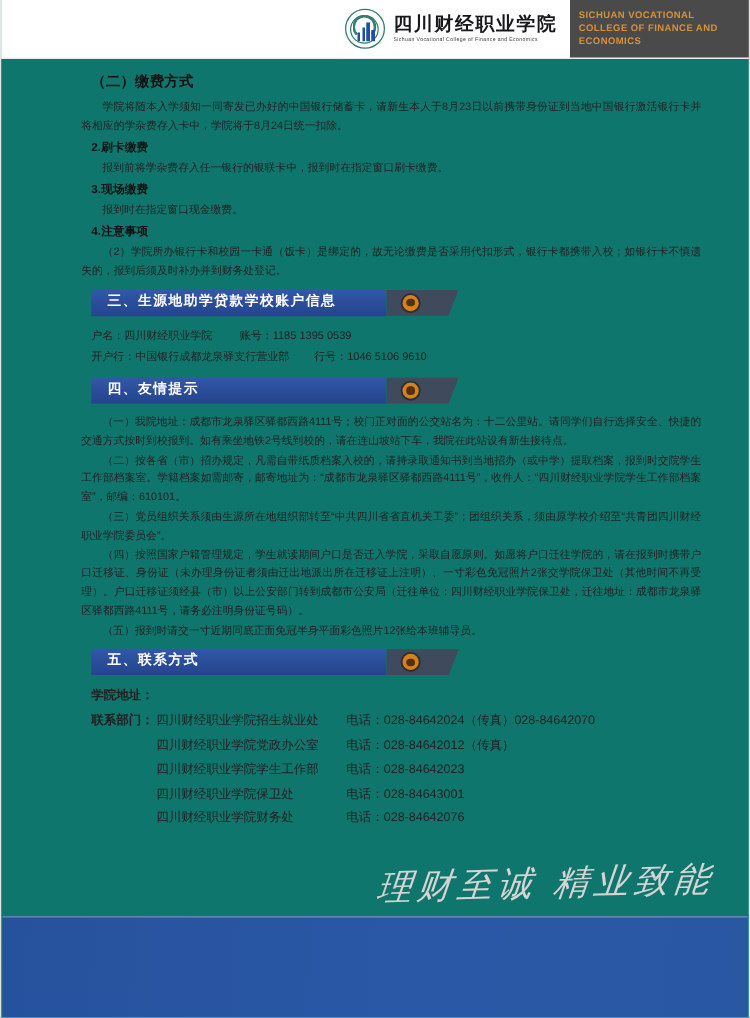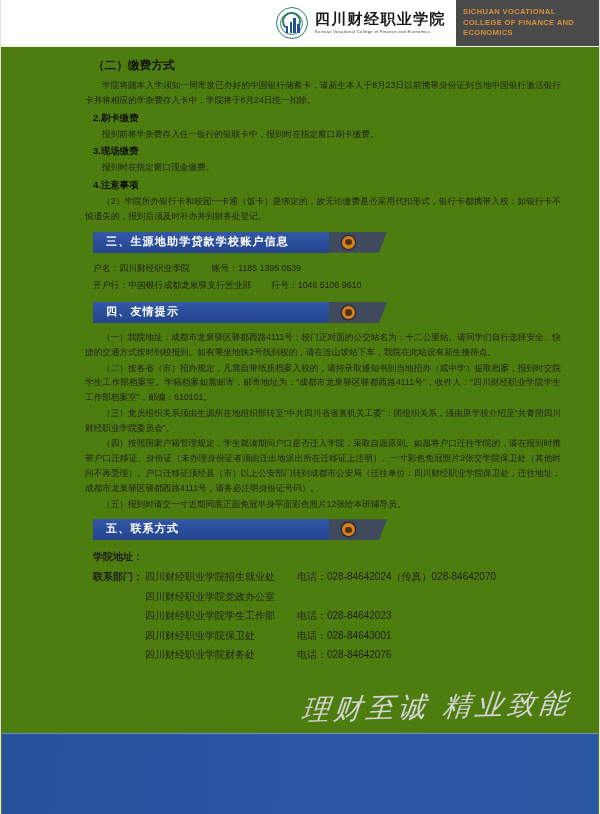--- a/index.html
+++ b/index.html
@@ -13,21 +13,21 @@
     font-family: "Liberation Sans", "DejaVu Sans", sans-serif;
     overflow: hidden;
     position: relative;
   }
 
   
   .page {
     position: relative;
     width: 600px;
     height: 814px;
-    background: #4d7c0f;
+    background: #0f766e;
     box-sizing: border-box;
     border-left: 1px solid #e3e3e3;
     border-right: 1px solid #e3e3e3;
   }
 
   
   .masthead {
     position: relative;
     height: 46px;
     width: 100%;
@@ -131,21 +131,20 @@
     line-height: 1.42;
     letter-spacing: 0.35px;
     font-weight: bold;
   }
 
   
   .content {
     padding: 8px 38px 0 64px;
     box-sizing: border-box;
     color: #1a1a1a;
-    margin-left: 20px;
   }
 
   .h-sub {
     font-size: 11.5px;
     font-weight: bold;
     color: #111;
     margin: 3px 0 5px 8px;
     letter-spacing: 0.2px;
   }
   .h-num {
@@ -371,20 +370,21 @@
 
       <div class="contact-row">
         <span class="contact-label">联系部门：</span>
         <span class="contact-dept">四川财经职业学院招生就业处</span>
         <span>电话：028-84642024（传真）028-84642070</span>
       </div>
 
       <div class="contact-row">
         <span class="contact-label blank"></span>
         <span class="contact-dept">四川财经职业学院党政办公室</span>
+        <span>电话：028-84642012（传真）</span>
       </div>
 
       <div class="contact-row">
         <span class="contact-label blank"></span>
         <span class="contact-dept">四川财经职业学院学生工作部</span>
         <span>电话：028-84642023</span>
       </div>
 
       <div class="contact-row">
         <span class="contact-label blank"></span>

